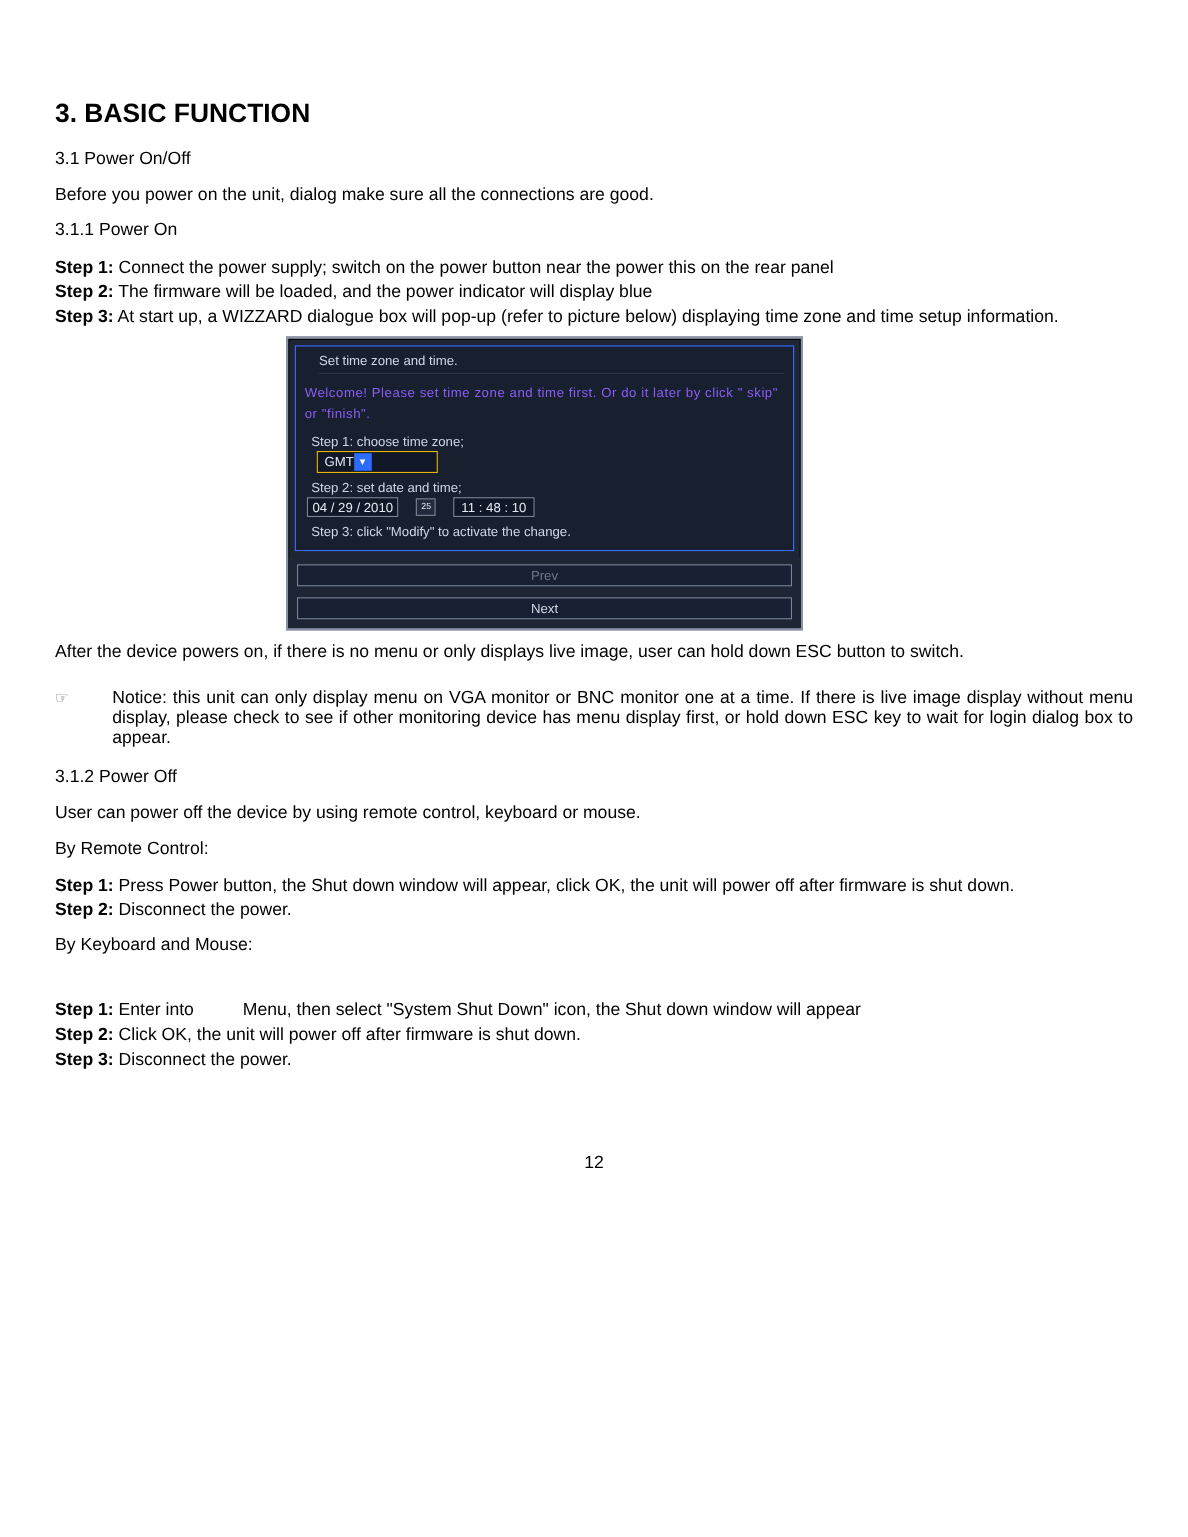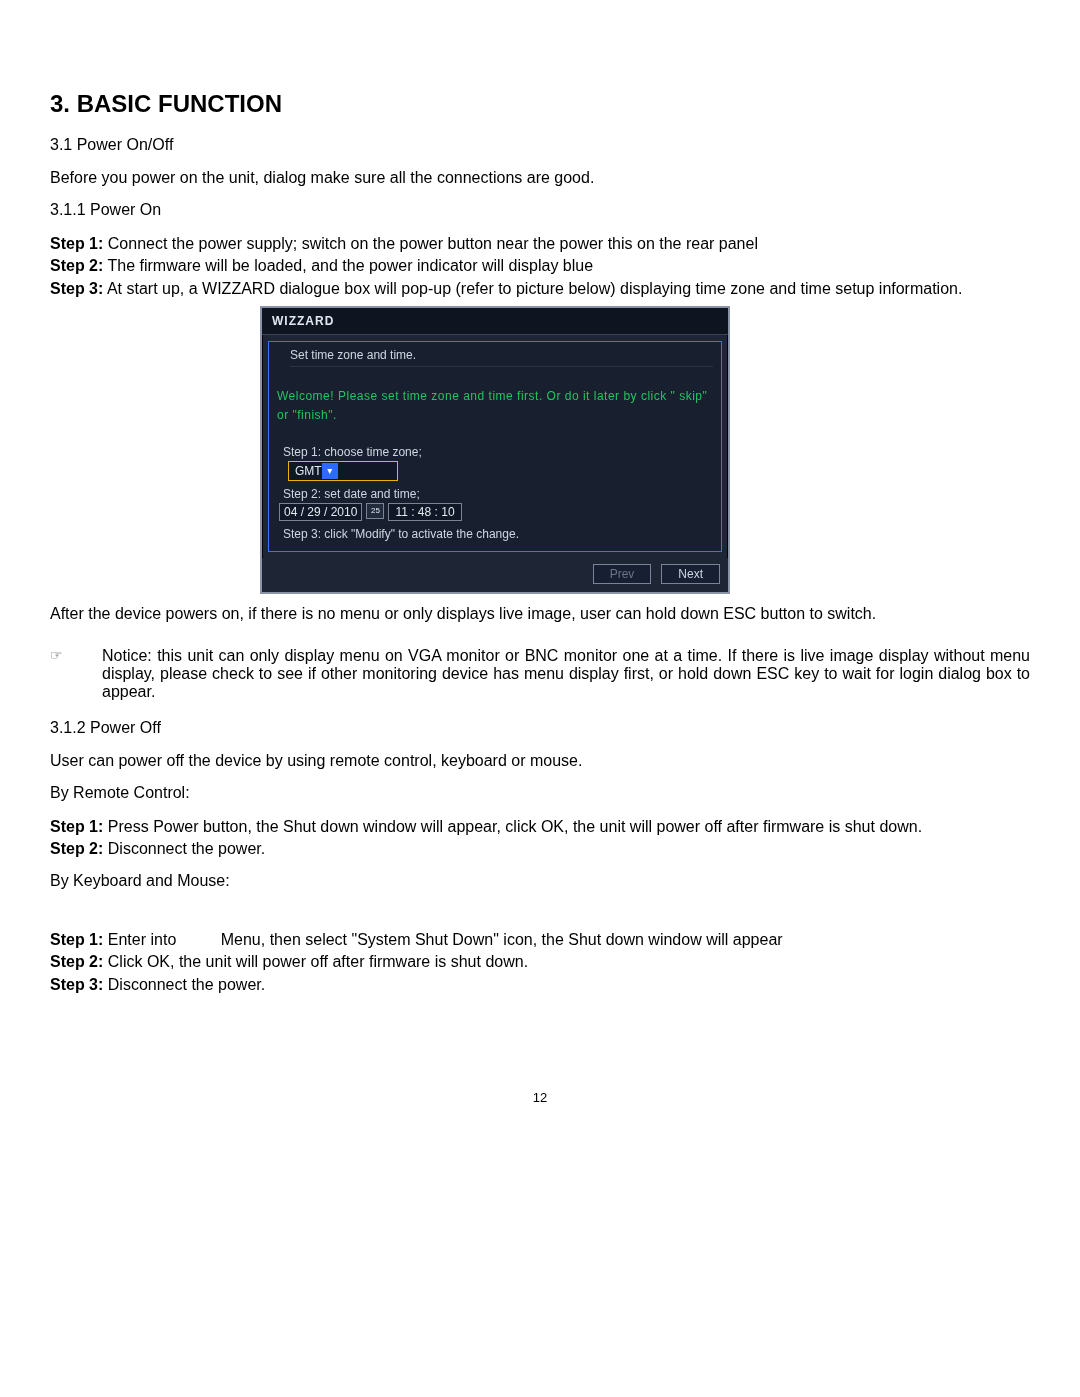--- a/index.html
+++ b/index.html
@@ -37,55 +37,55 @@
   .wz-title {
     background: #0e1420;
     padding: 6px 10px;
     font-weight: bold;
     letter-spacing: 1px;
     color: #e2e8f0;
     border-bottom: 1px solid #3a4454;
   }
   .wz-body { border: 1px solid #3b6fff; margin: 6px; padding: 6px 8px 8px; background: #182030; }
   .wz-subtitle { color: #cfd6e2; margin-bottom: 6px; border-bottom: 1px solid #2a3346; padding-bottom: 4px; margin-left: 13px; }
-  .wz-p { margin: 20px 0; color: #22c55e; letter-spacing: .5px; line-height: 1.6; }
+  .wz-p { margin: 8px 0; color: #8b5cf6; letter-spacing: .5px; line-height: 1.6; }
   .wz-step { margin: 6px 0 2px 6px; color: #cfd6e2; }
   .wz-select {
     display: inline-flex; align-items: center; justify-content: flex-start;
     width: 102px; height: 18px;
     border: 1px solid #eab308; background: #101827;
     padding: 0 0 0 6px; color: #e2e8f0; font-size: 12px;
     margin-left: 11px;
   }
   .wz-select .arrow { width: 16px; height: 16px; background: #2b6cff; display: inline-flex; align-items: center; justify-content: center; color: #fff; font-size: 10px; }
-  .wz-dt-row { display: inline-flex; gap: 4px; margin-left: 2px; }
+  .wz-dt-row { display: inline-flex; align-items: center; gap: 16px; margin-left: 2px; }
   .wz-date {
     display: inline-flex; align-items: center;
     border: 1px solid #7a8496; background: #101827;
     padding: 1px 4px; color: #e2e8f0;
   }
   .wz-cal { width: 16px; height: 14px; background: #222b3c; border: 1px solid #7a8496; display: inline-flex; align-items: center; justify-content: center; font-size: 8px; color: #e2e8f0; }
   .wz-time {
     border: 1px solid #7a8496; background: #101827; padding: 1px 6px; color: #e2e8f0;
   }
   .wz-actions { display: flex; align-items: center; justify-content: space-between; margin-top: 14px; }
   .wz-btn {
     border: 1px solid #7a8496; background: #172033; color: #9aa4b5;
     padding: 2px 14px; font-size: 12px; font-family: inherit;
   }
   .wz-check-row { display: flex; align-items: center; gap: 4px; color: #cfd6e2; font-size: 12px; }
   .wz-checkbox { width: 12px; height: 12px; border: 1px solid #7a8496; background: #101827; display: inline-flex; align-items: center; justify-content: center; font-size: 10px; color: #e2e8f0; }
-  .wz-footer { display: flex; justify-content: flex-end; gap: 10px; padding: 6px 8px 8px; background: #1e2636; }
+  .wz-footer { display: flex; justify-content: flex-end; gap: 10px; padding: 6px 8px 8px; background: #1e2636; flex-direction: column; }
   .wz-nav-btn {
     border: 1px solid #7a8496; background: #172033; color: #cfd6e2;
     padding: 2px 16px; font-size: 12px;
   }
   .wz-nav-btn.disabled { color: #6a7486; }
 
-  .page-no { text-align: center; font-size: 13px; margin-top: 94px; }
+  .page-no { text-align: center; font-size: 16px; margin-top: 74px; }
   .gap-l { height: 24px; }
 </style>
 </head>
 <body>
 
 <h1>3. BASIC FUNCTION</h1>
 
 <div class="sub-h">3.1 Power On/Off</div>
 <p>Before you power on the unit, dialog make sure all the connections are good.</p>
 
@@ -95,21 +95,20 @@
 </div>
 <div class="line">
   <span class="step-label">Step 2:</span><span> The firmware will be loaded, and the power indicator will display blue</span>
 </div>
 <div class="line">
   <span class="step-label">Step 3:</span><span> At start up, a WIZZARD dialogue box will pop-up (refer to picture below) displaying time zone and time setup information.</span>
 </div>
 
 <div class="wizzard-wrap">
   <div class="wizzard">
-    <div class="wz-title">WIZZARD</div>
     <div class="wz-body">
       <div class="wz-subtitle">Set time zone and time.</div>
       <div class="wz-p">Welcome! Please set time zone and time first. Or do it later by click " skip" or "finish".</div>
 
       <div class="wz-step">Step 1: choose time zone;</div>
       <div class="wz-select">
         <span>GMT</span>
         <span class="arrow">▾</span>
       </div>
 

